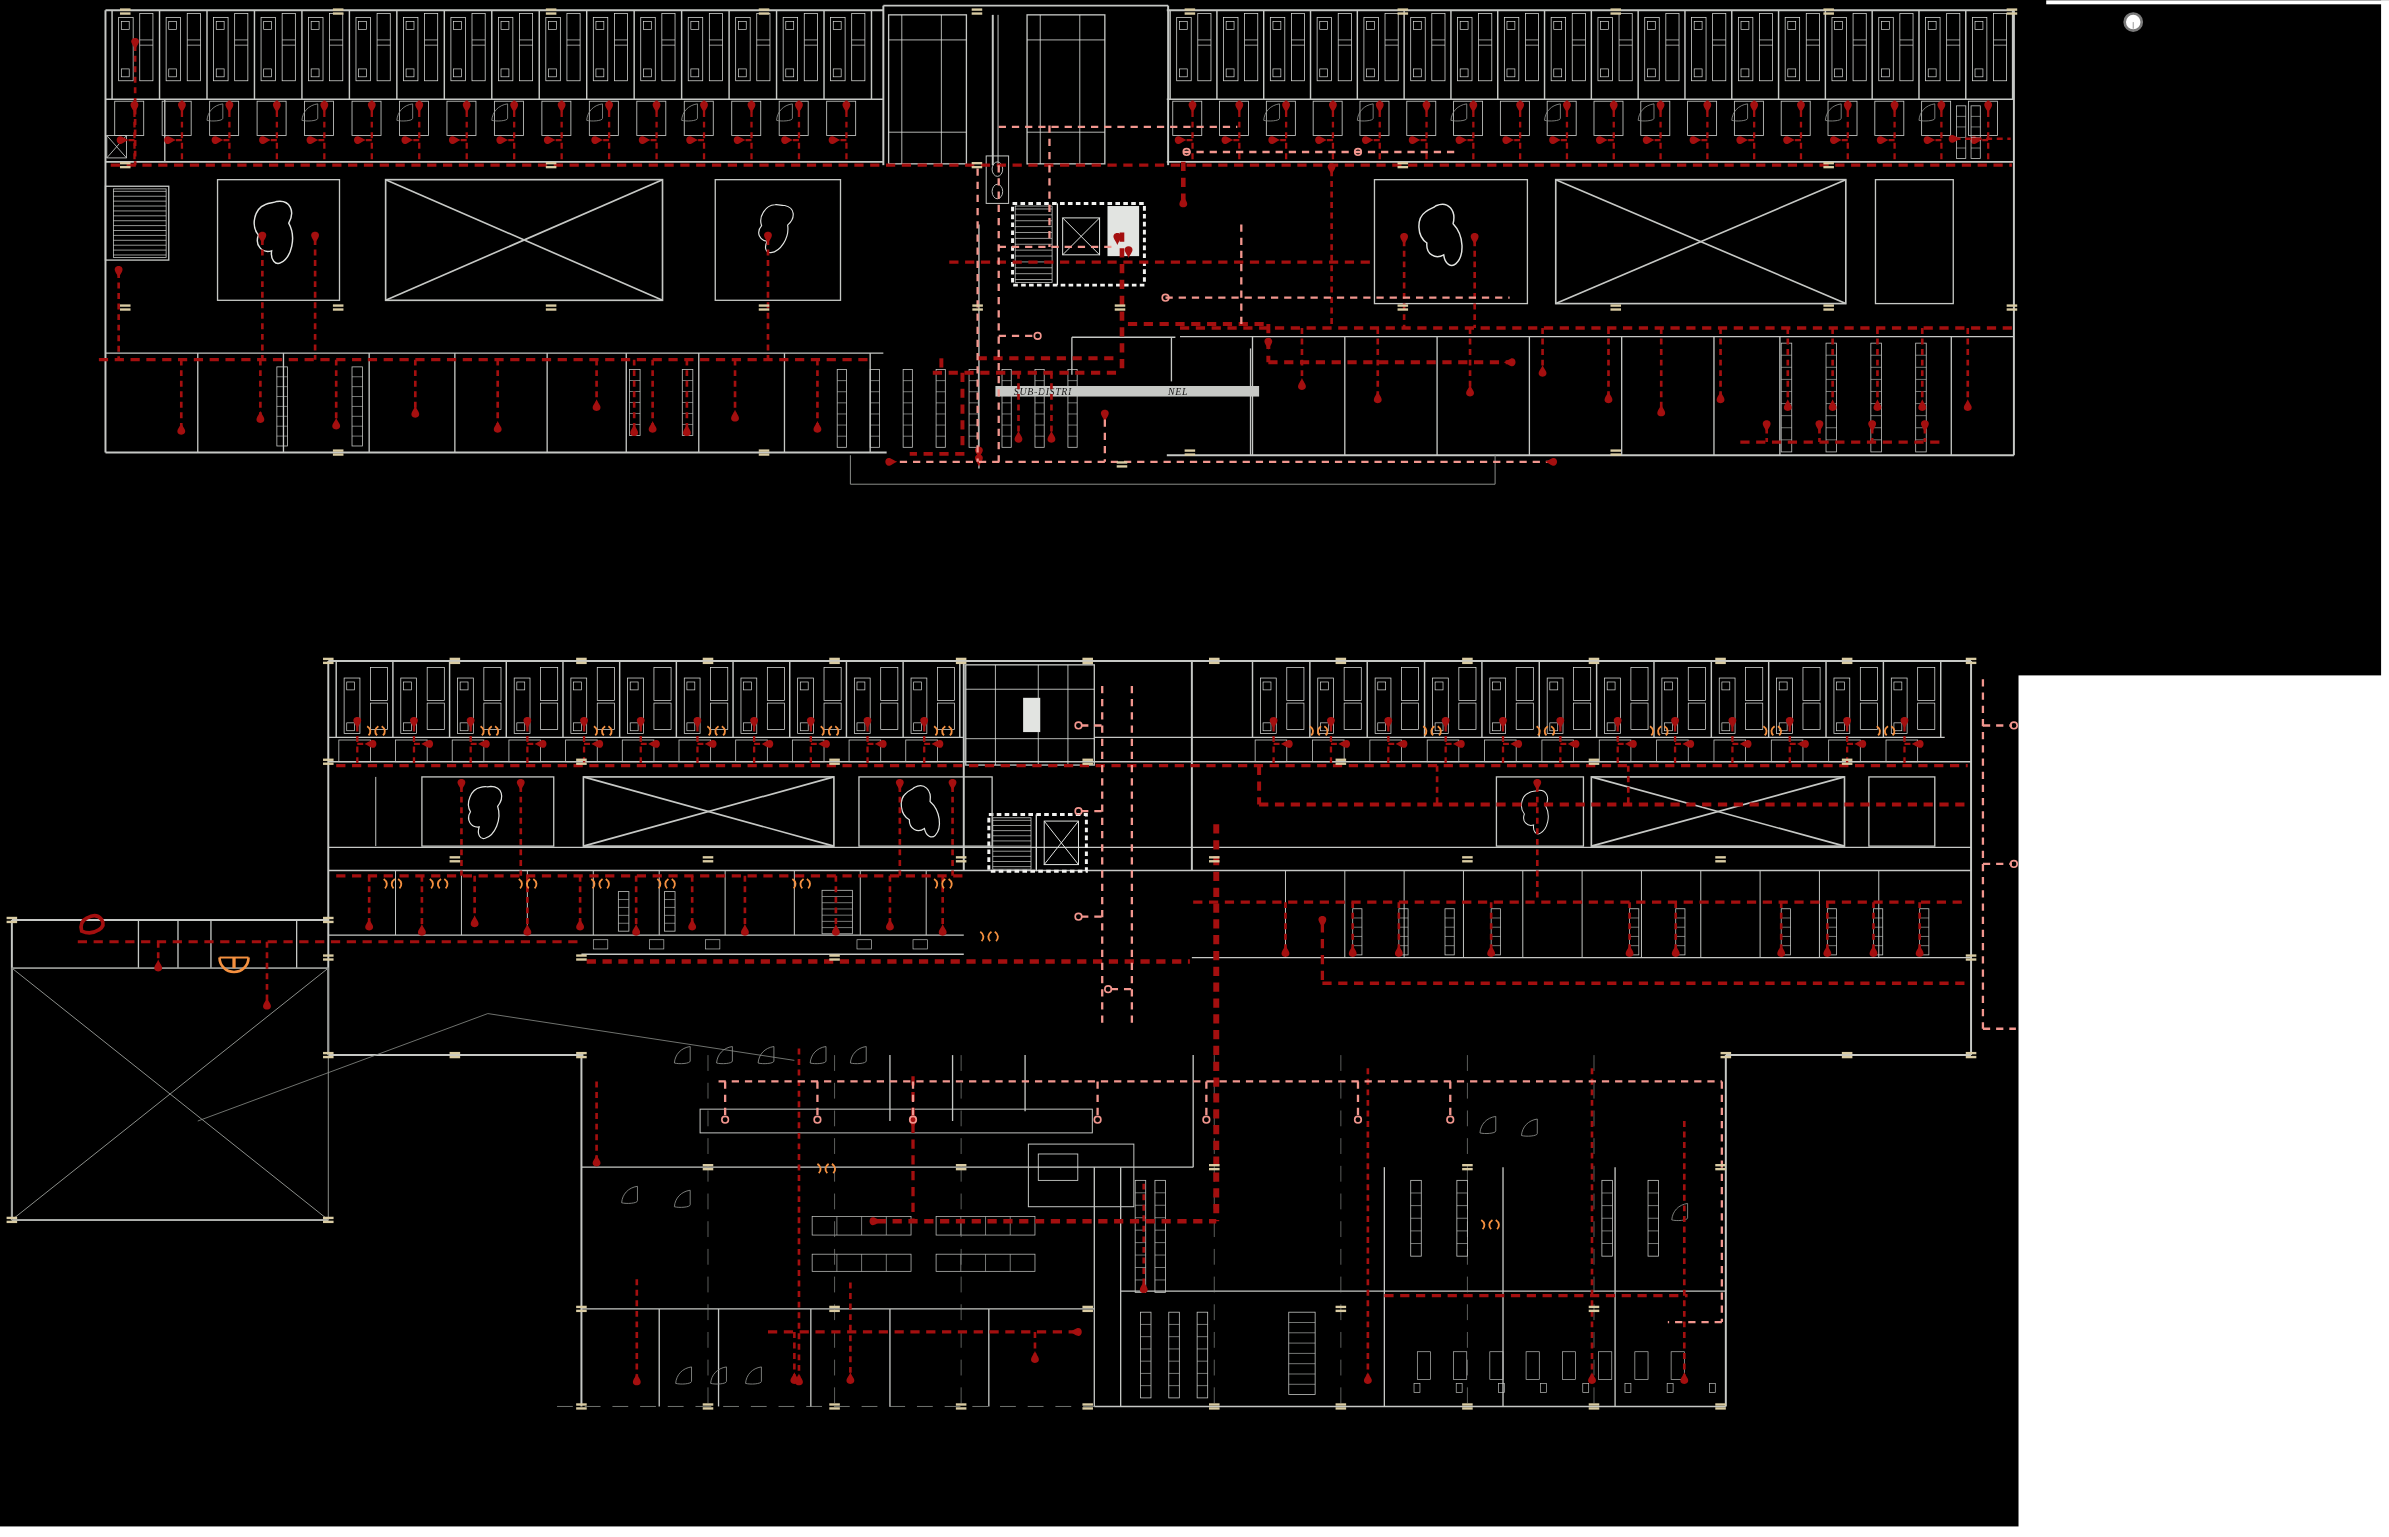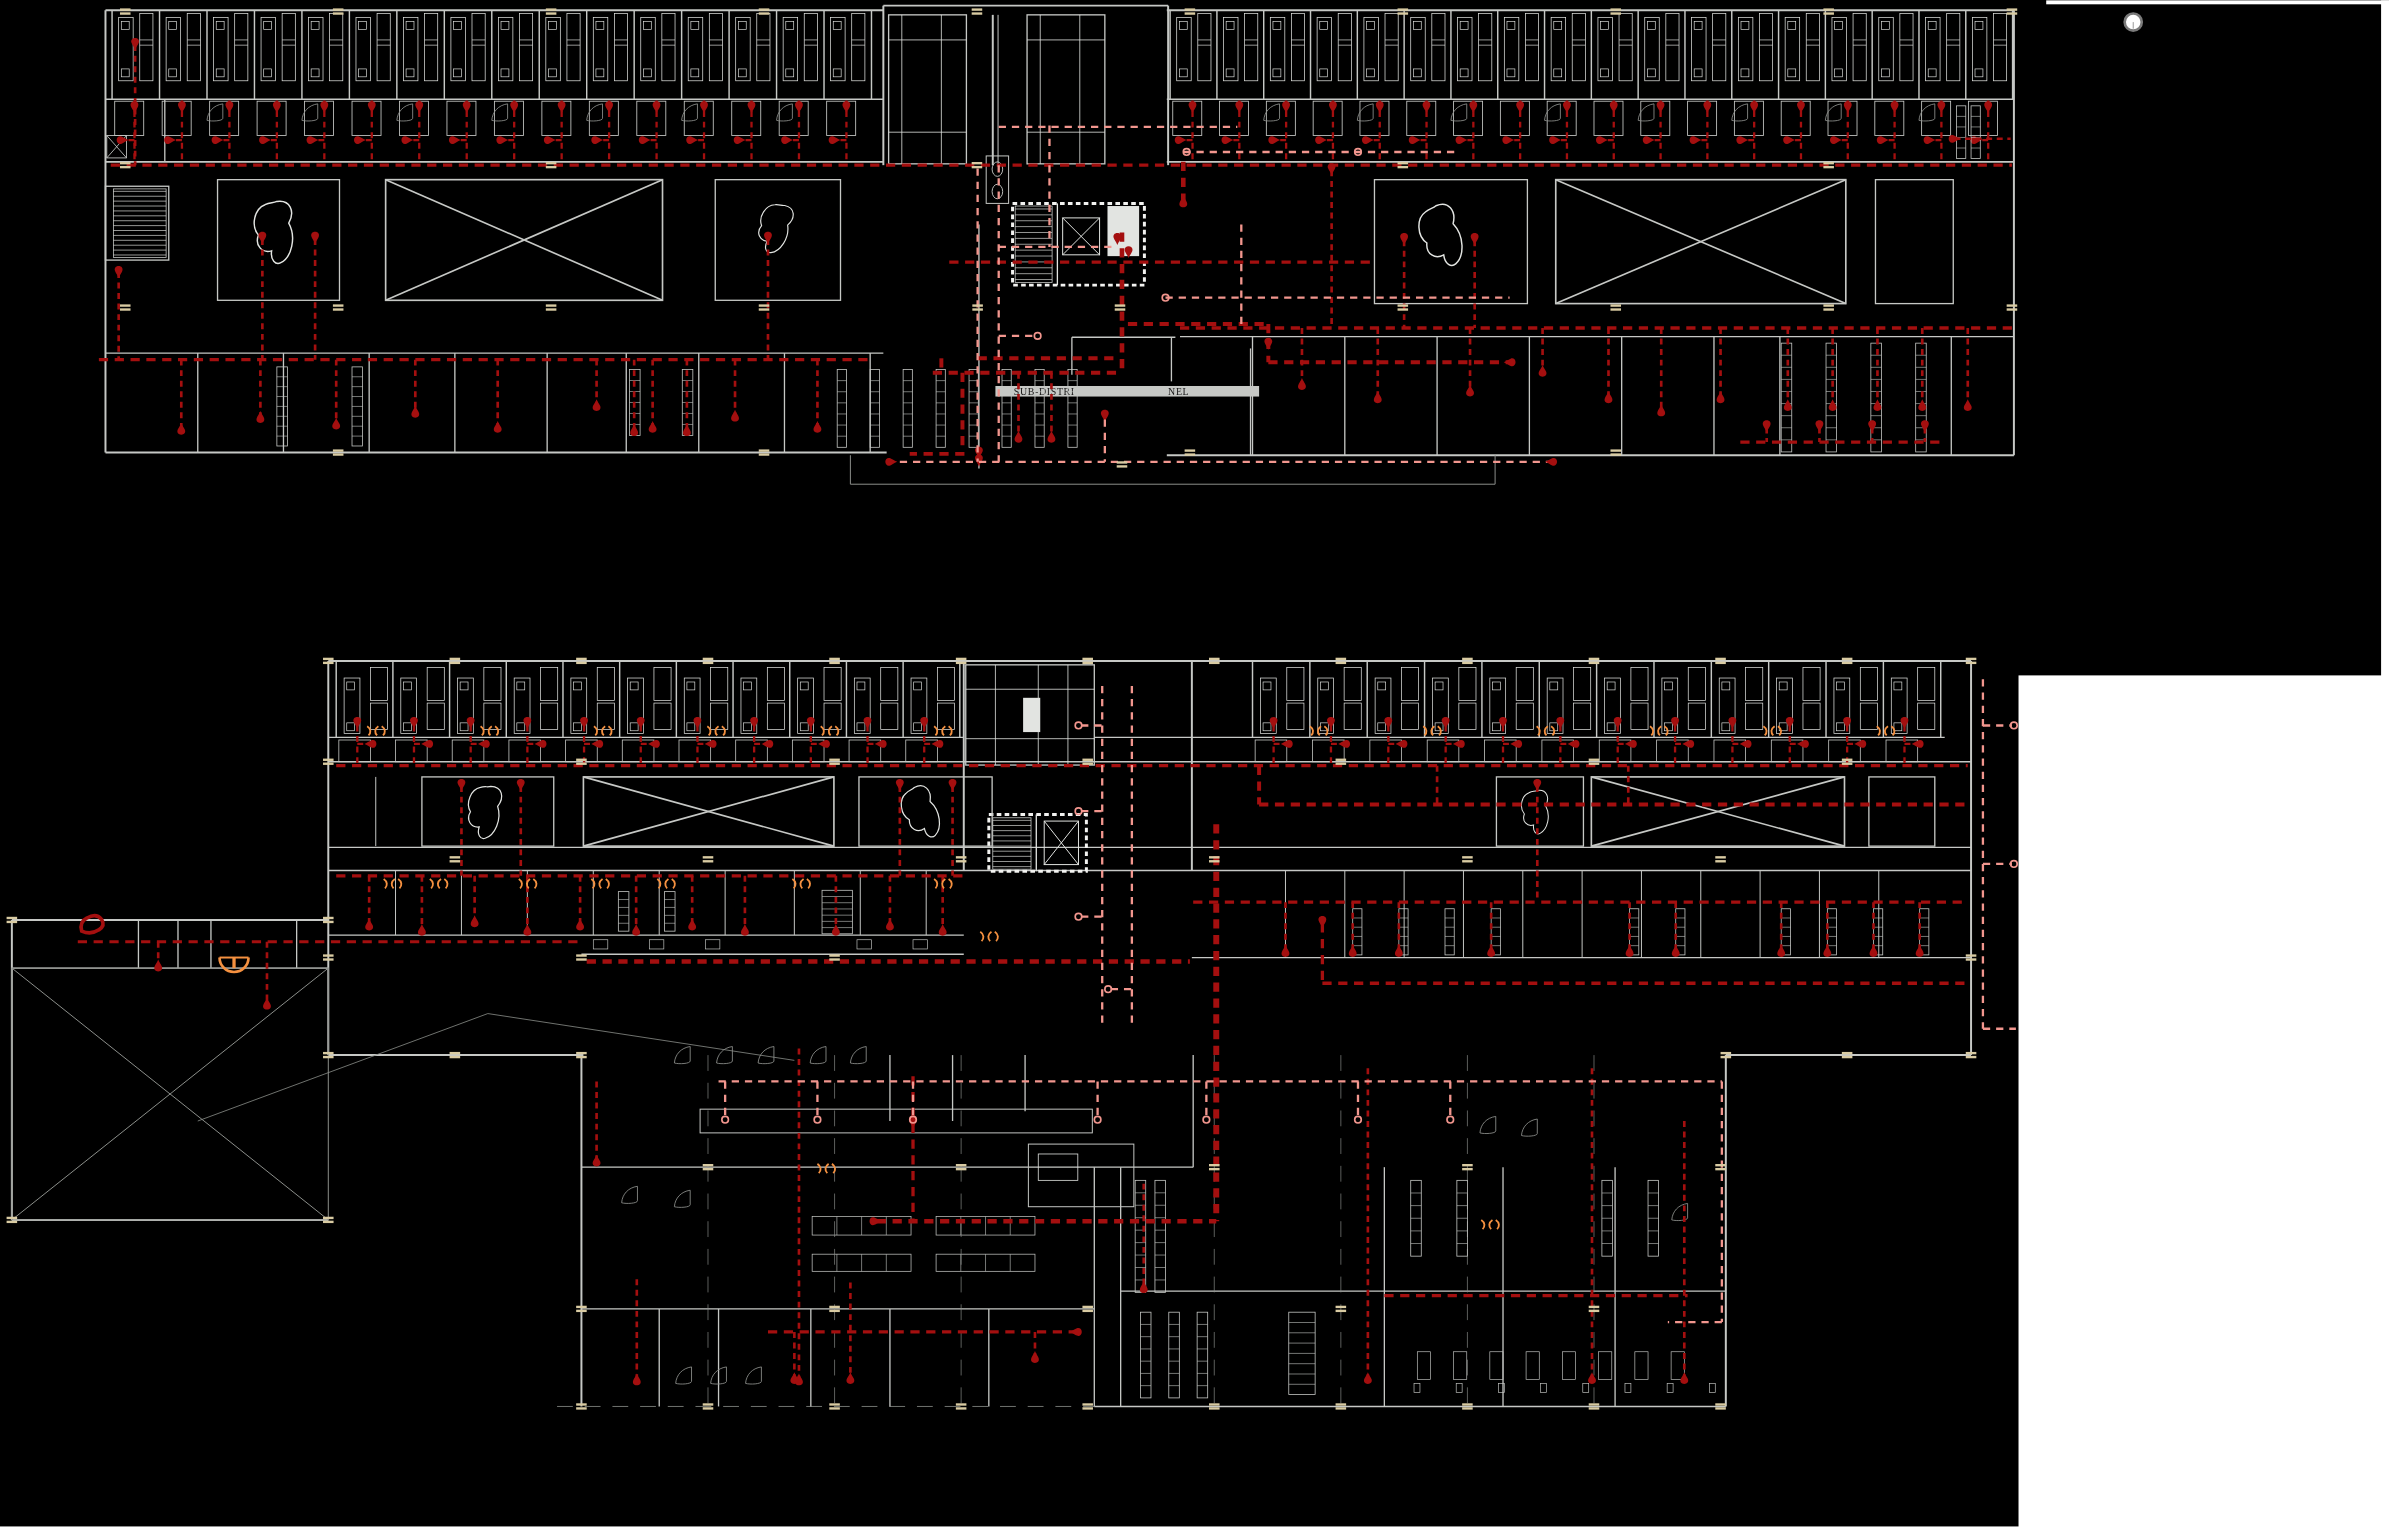--- a/index.html
+++ b/index.html
@@ -1,16 +1,16 @@
 <!DOCTYPE html>
 <html style="font-size:10.5px"><head>
 <meta charset="utf-8">
 <style>
   html,body{margin:0;padding:0;background:#000;}
-  .viewport{position:relative;width:2389px;height:1538px;background:#000;overflow:hidden;}
+  .viewport{position:relative;width:2389px;height:1538px;background:#000;overflow:hidden;font-style:italic;}
   svg{display:block;}
   text{font-family:"Liberation Serif","DejaVu Serif",serif;}
 </style>
 </head>
 <body>
 
 <div class="viewport">
   <svg id="plan-svg" width="2389" height="1538" viewBox="0 0 3624 2332" xmlns="http://www.w3.org/2000/svg">
     <g id="bg-layer">
         <rect x="0" y="0" width="3624" height="2332" fill="#000000"></rect>

